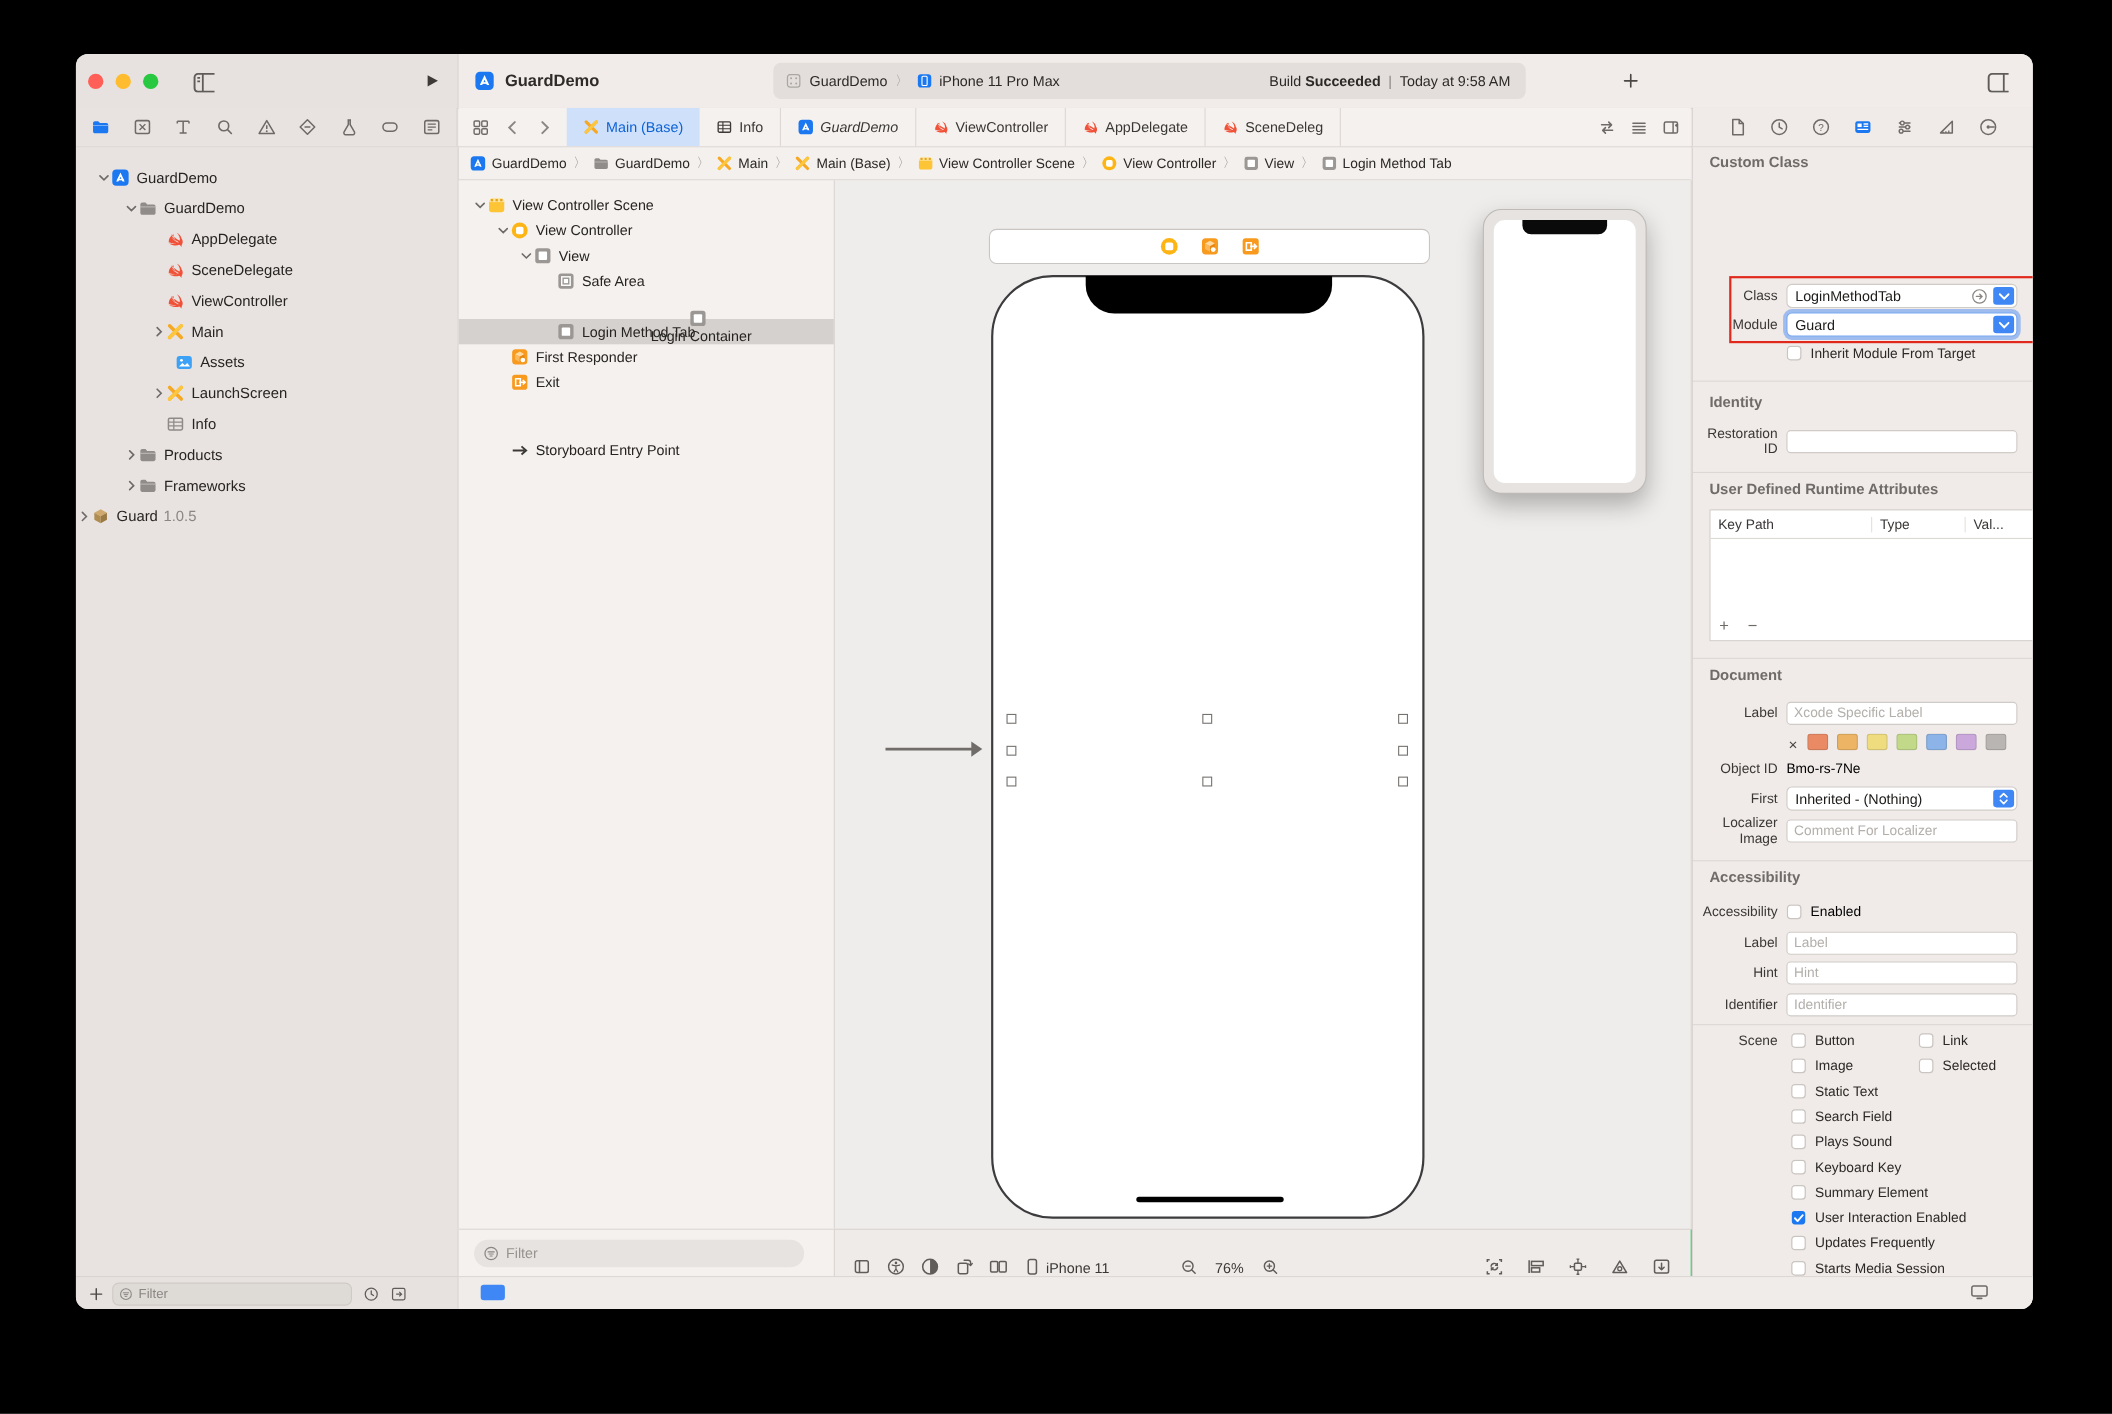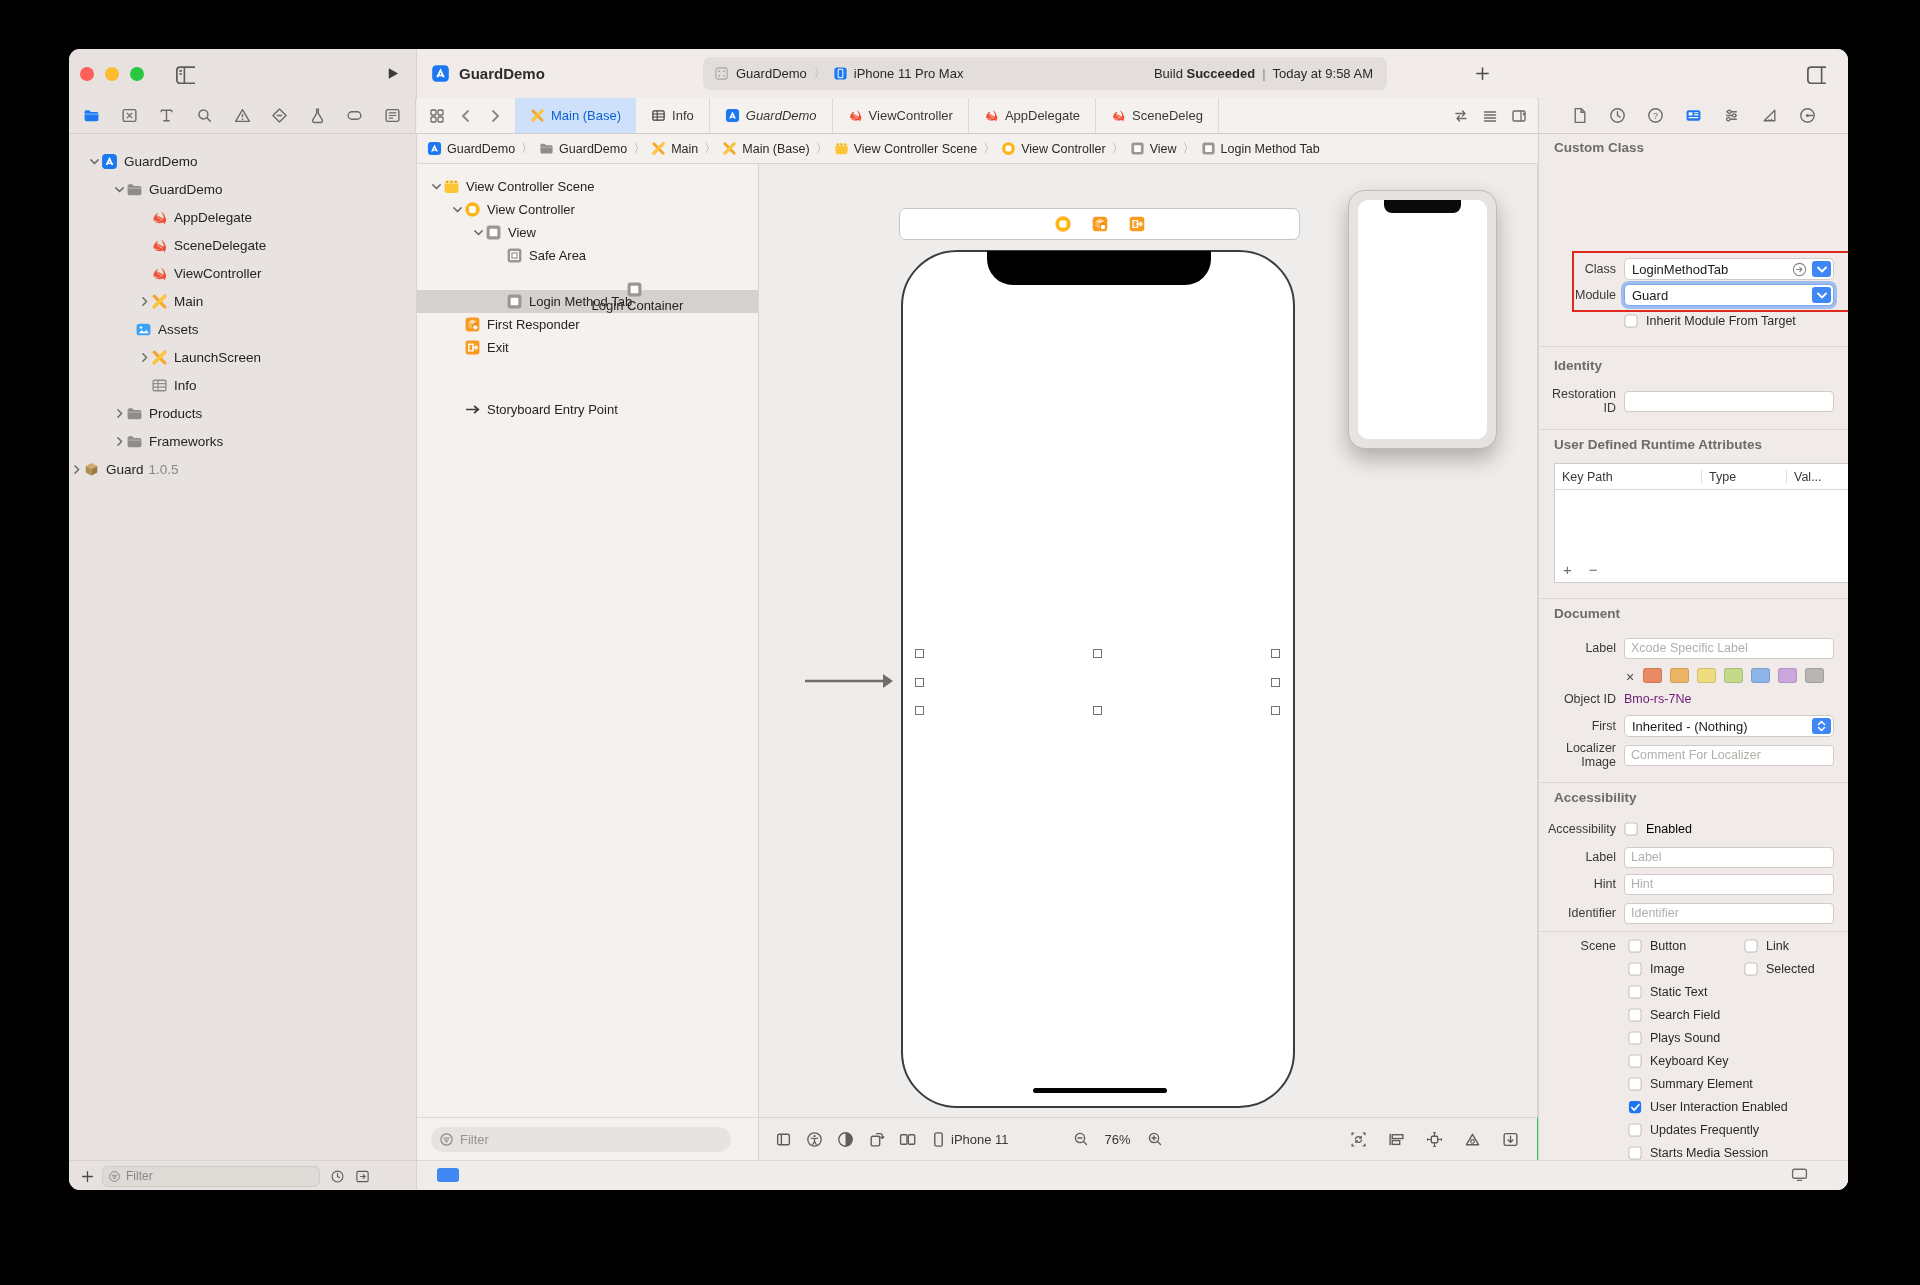--- a/index.html
+++ b/index.html
@@ -44,21 +44,21 @@
   .ver{color:#8a8683;margin-left:5px;}
   
   .scenebar{position:absolute;left:140px;top:44px;width:399px;height:30px;background:#fff;border:1px solid #c9c5c2;border-radius:7px;display:flex;align-items:center;justify-content:center;gap:19px;}
   .device{position:absolute;left:142px;top:86px;width:394px;height:858px;background:#fff;border:2px solid #3c3c3e;border-radius:56px;box-sizing:border-box;}
   .notch{position:absolute;left:84px;top:-1px;width:224px;height:34px;background:#000;border-radius:0 0 26px 26px;}
   .homebar{position:absolute;left:130px;bottom:13px;width:134px;height:5px;background:#000;border-radius:3px;}
   .handle{position:absolute;width:9px;height:9px;background:#fff;border:1px solid #76726f;box-sizing:border-box;}
   .minimap{position:absolute;left:589px;top:26px;width:147px;height:257px;background:#e6e3e0;border:1px solid #bdbab7;border-radius:17px;box-shadow:0 10px 22px rgba(0,0,0,.28);}
   .mm-screen{position:absolute;left:9px;top:9px;right:9px;bottom:9px;background:#fff;border-radius:10px;overflow:hidden;}
   .mm-notch{position:absolute;left:26px;top:0;width:77px;height:13px;background:#0a0a0a;border-radius:0 0 8px 8px;}
-  .canvasfooter{position:absolute;left:690px;bottom:30px;width:778px;height:42px;background:#eeebe9;border-top:1px solid #d9d4d1;border-right:3px solid #22c55e;display:flex;align-items:center;color:#5f5c59;}
+  .canvasfooter{position:absolute;left:690px;bottom:30px;width:778px;height:42px;background:#eeebe9;border-top:1px solid #d9d4d1;border-right:3px solid #22c55e;display:flex;align-items:flex-end;color:#5f5c59;}
   .cf-left{display:flex;align-items:center;gap:14px;padding-left:16px;}
   .cf-name{font-size:13px;color:#3a3836;margin-left:4px;}
   .cf-zoom{display:flex;align-items:center;gap:16px;margin-left:64px;font-size:13px;color:#3a3836;}
   .cf-right{display:flex;align-items:center;gap:21px;margin-left:auto;padding-right:18px;}
   .outlinefooter{position:absolute;left:348px;bottom:30px;width:341px;height:42px;background:#f4f1ee;border-right:1px solid #d8d3d0;border-top:1px solid #ddd8d5;display:flex;align-items:center;}
   .ofilter{margin-left:14px;width:300px;height:25px;background:#e7e3e0;border-radius:13px;display:flex;align-items:center;gap:6px;padding-left:8px;box-sizing:border-box;font-size:13px;color:#97938f;}
   
   .bottombar{position:absolute;left:0;bottom:0;width:100%;height:30px;}
   .bb-nav{position:absolute;left:0;top:0;width:347px;height:30px;background:#e7e2df;border-right:1px solid #d8d3d0;border-top:1px solid #d8d3d0;display:flex;align-items:center;color:#5f5c59;}
   .bb-filter{margin-left:8px;width:218px;height:21px;background:#dedad6;border:1px solid #cfcac6;border-radius:6px;display:flex;align-items:center;gap:5px;padding-left:5px;box-sizing:border-box;font-size:12px;color:#8a8683;}
@@ -76,21 +76,21 @@
   .redbox{position:absolute;left:33px;top:117px;width:275px;height:57px;border:2.5px solid #e0281c;z-index:5;pointer-events:none;}
   .cbx{width:15px;height:15px;flex:0 0 15px;display:inline-flex;}
   .trait-row{position:absolute;display:flex;align-items:center;gap:7px;font-size:12.5px;color:#2b2927;height:18px;}
   .udra{position:absolute;left:15px;top:329px;width:293px;height:118px;background:#fff;border:1px solid #cfcbc7;}
   .udra-h{display:flex;height:25px;border-bottom:1px solid #dcd8d4;font-size:12.5px;color:#3a3836;align-items:center;}
   .udra-c1{width:147px;padding-left:7px;border-right:1px solid #e4e0dc;box-sizing:border-box;}
   .udra-c2{width:85px;padding-left:7px;border-right:1px solid #e4e0dc;box-sizing:border-box;}
   .udra-c3{flex:1;padding-left:7px;}
   .udra-f{position:absolute;bottom:4px;left:8px;display:flex;gap:17px;color:#6e6a67;font-size:15px;}
   .swatch{width:19px;height:15px;border-radius:3px;display:inline-block;margin-right:8px;border:1px solid rgba(0,0,0,.12);box-sizing:border-box;}
-  .objid{font-size:12.5px;color:#701a75;}
+  .objid{font-size:12.5px;color:#000000;}
   svg{display:block;}
 </style>
 </head>
 <body>
 
 <div class="stage">
 <div class="window">
 
   <div class="titlebar">
     <div class="tb-left">
@@ -507,21 +507,21 @@
               </svg>
             </span>
             <span class="ticon">
               <svg width="17" height="17" viewBox="0 0 16 16">
                 <path d="M3 3L13 13M13 3L3 13" stroke="#f6a723" stroke-width="3" stroke-linecap="round"></path>
                 <path d="M13 3L3 13" stroke="#fdc63f" stroke-width="3" stroke-linecap="round"></path>
               </svg>
             </span>
             <span>Main</span>
           </div>
-          <div class="nrow" style="padding-left: 52px;">
+          <div class="nrow" style="padding-left: 76px;">
             <span class="chev"></span>
             <span class="ticon">
               <svg width="17" height="17" viewBox="0 0 16 16">
                 <rect x="1.5" y="2.5" width="13" height="11" rx="2.5" fill="#3da2f5"></rect>
                 <circle cx="5.6" cy="6.2" r="1.2" fill="#fff"></circle>
                 <path d="M3.5 11.5l3-3 2 2 2-2 2.5 3z" fill="#fff"></path>
               </svg>
             </span>
             <span>Assets</span>
           </div>

